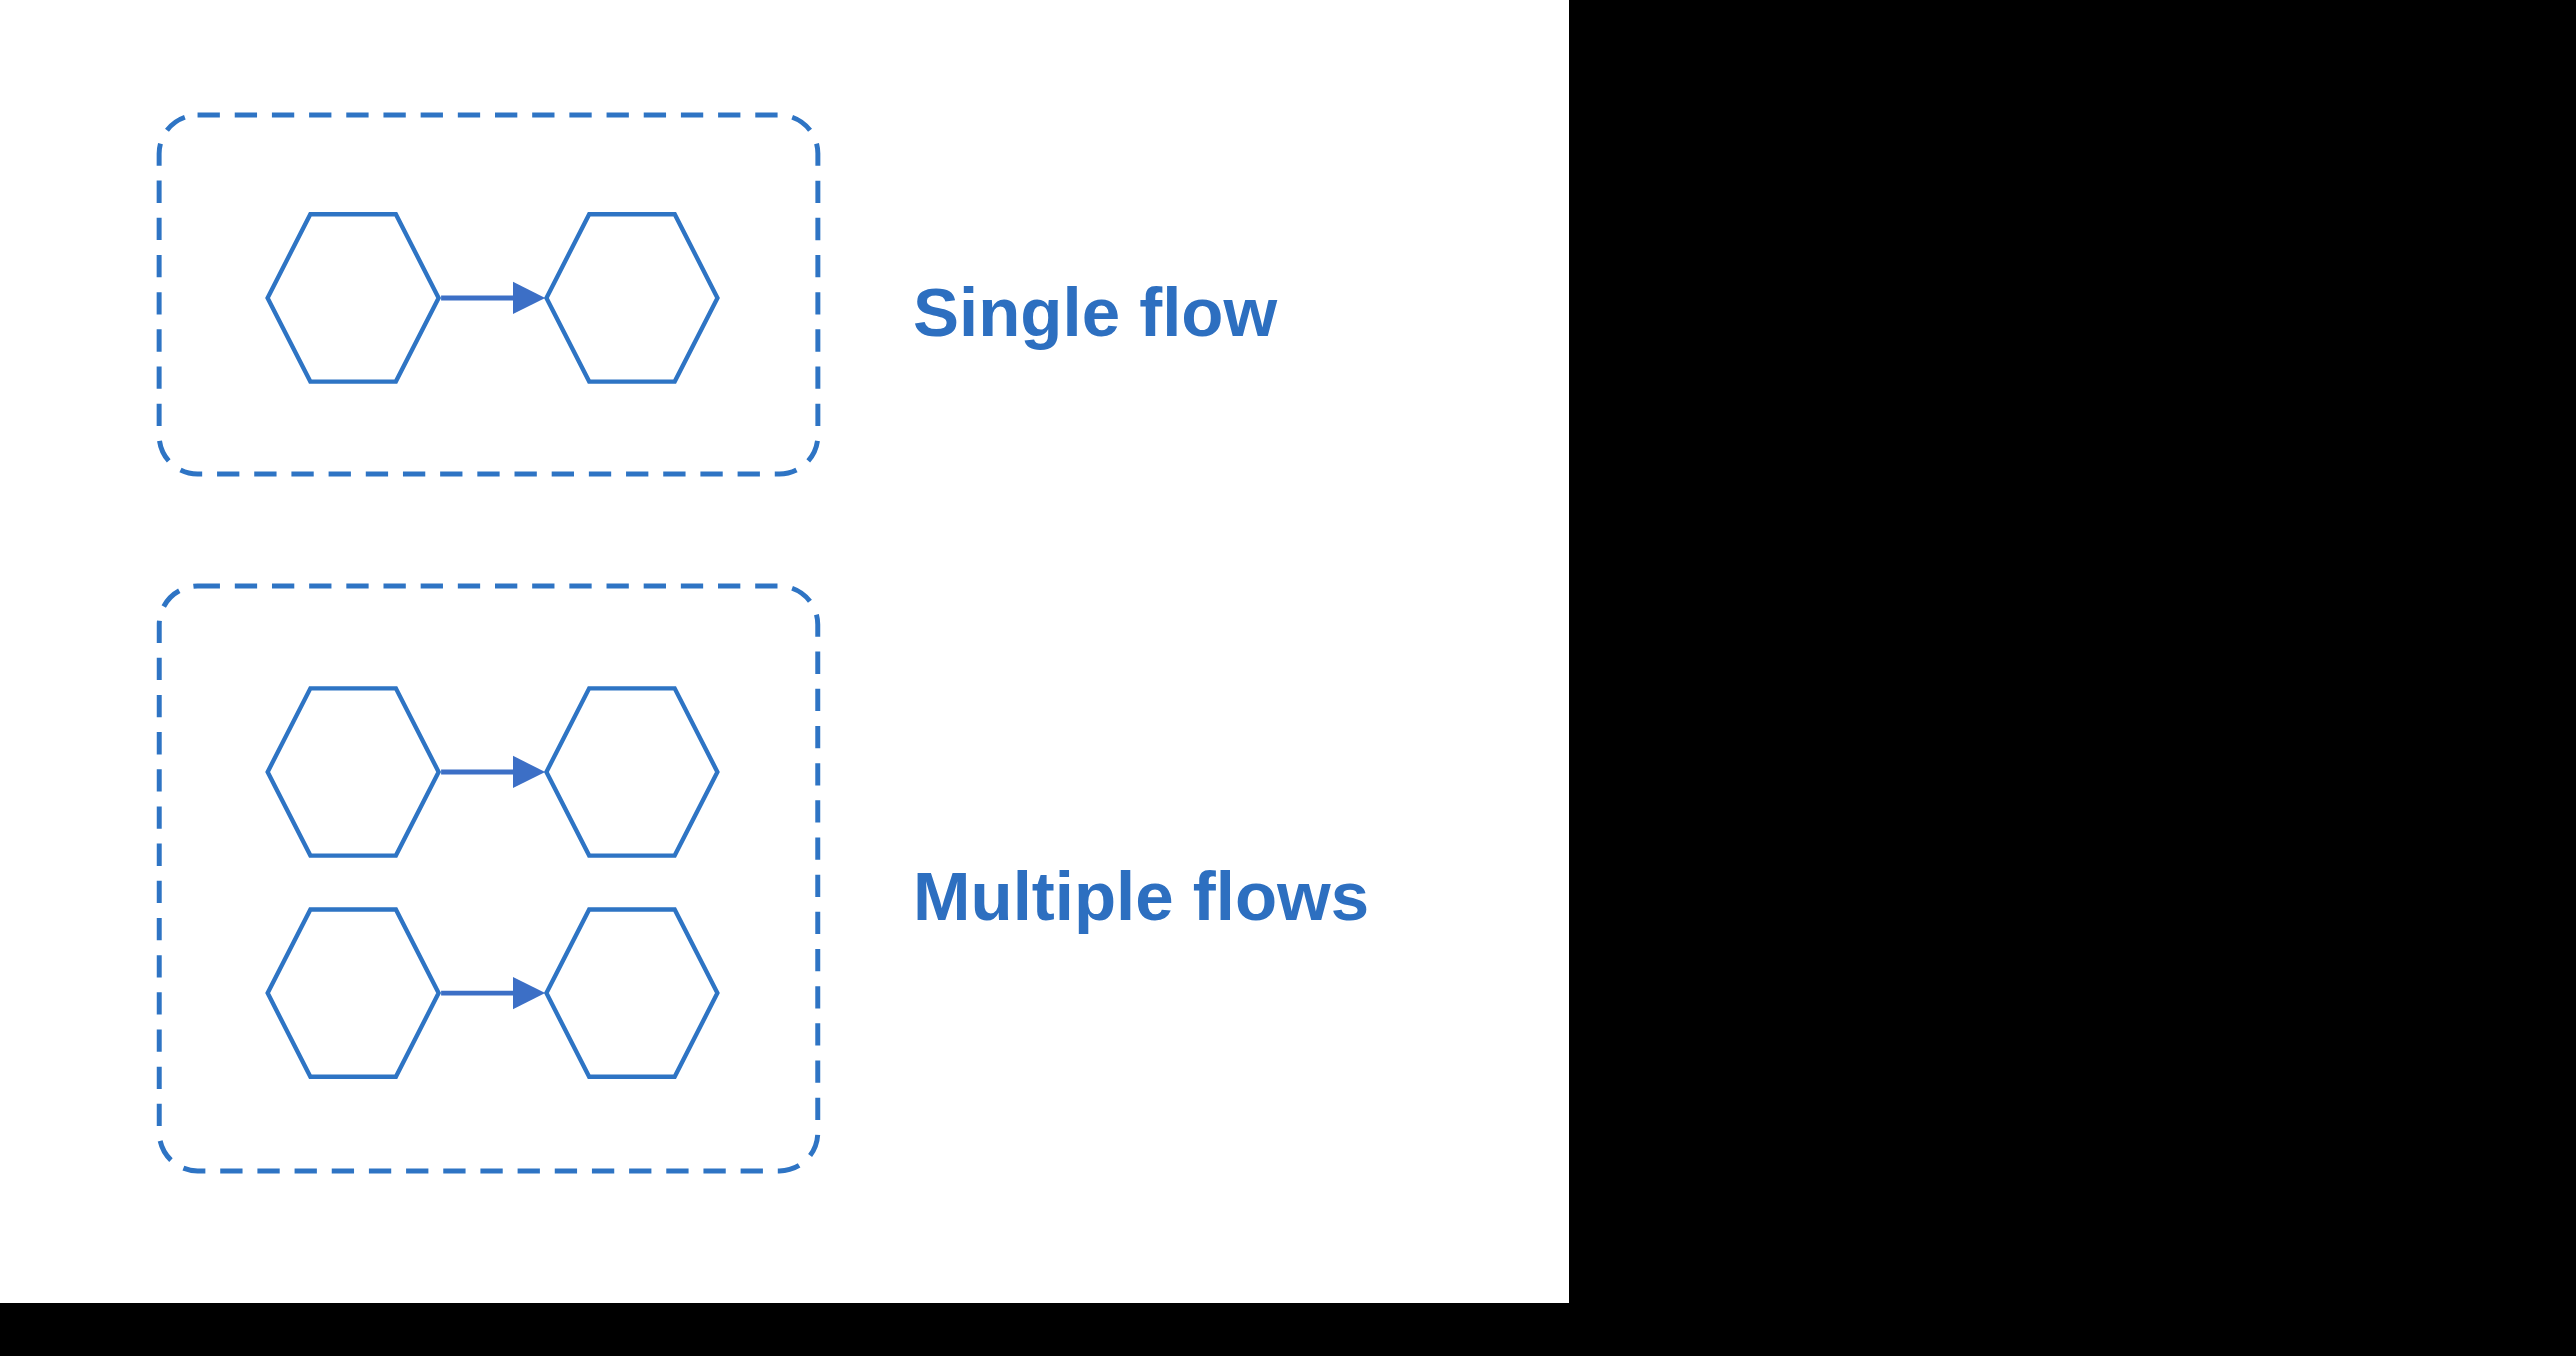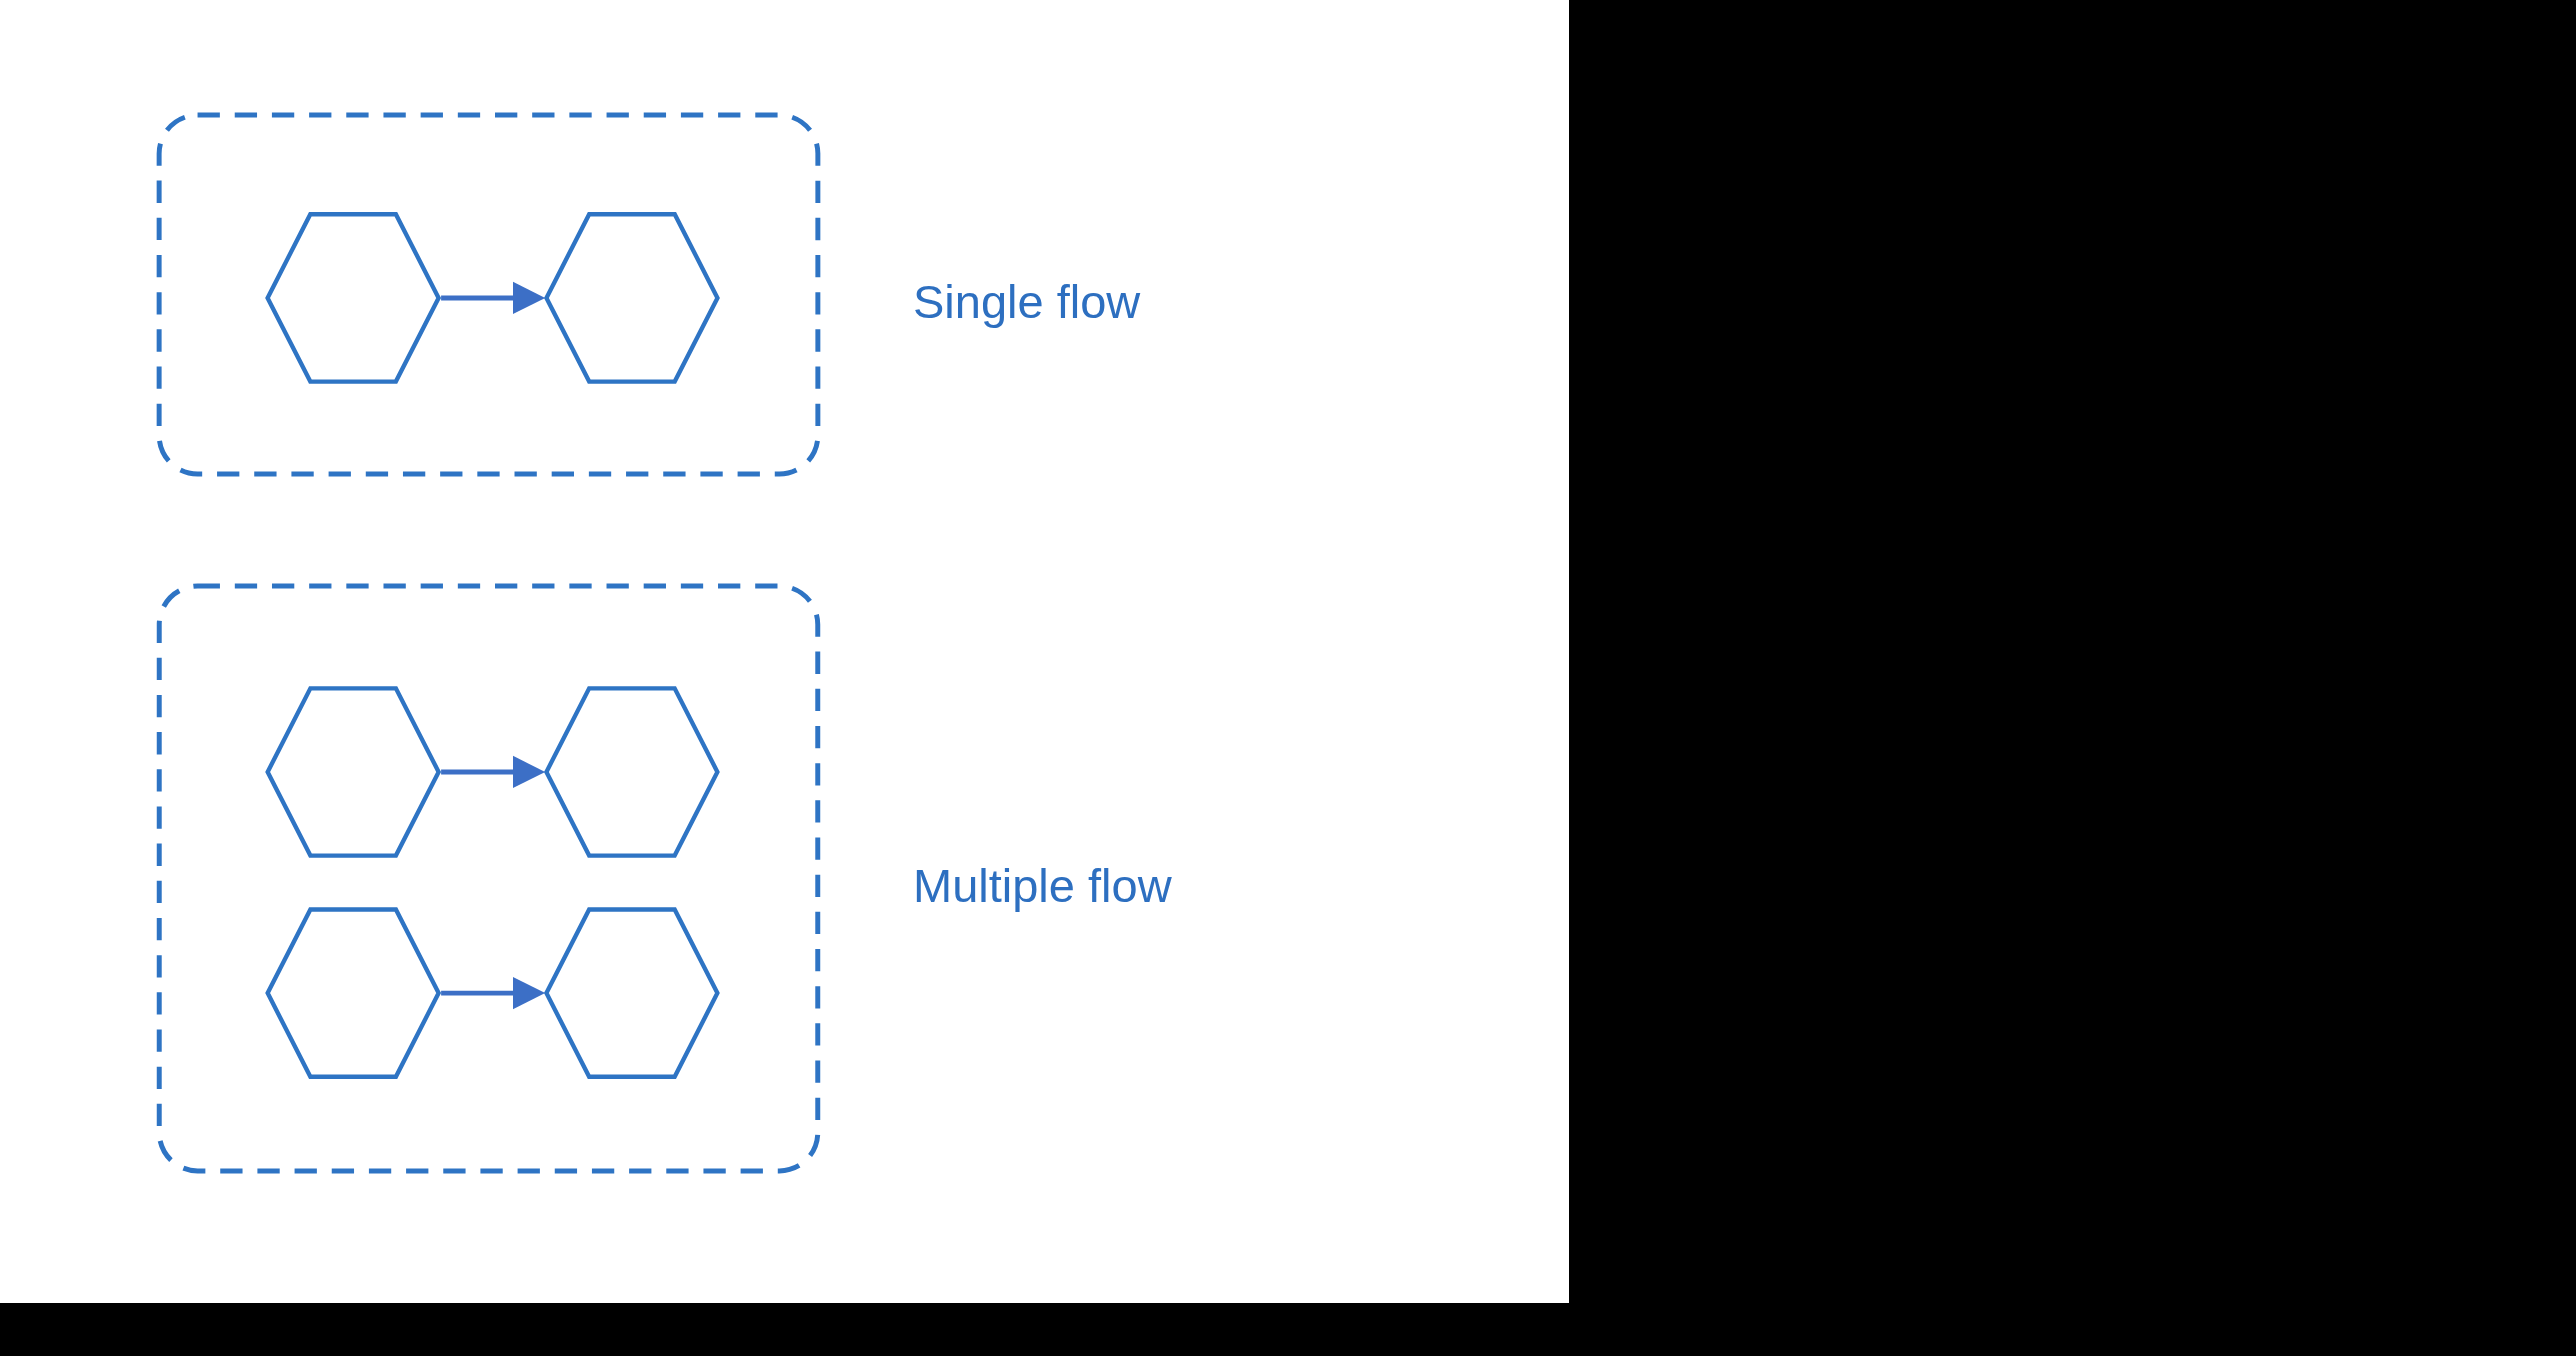--- a/index.html
+++ b/index.html
@@ -65,22 +65,22 @@
   .arrow-line {
     stroke: var(--color-arrow, #3c6fc6);
     stroke-width: 8;
   }
   .arrow-head {
     fill: var(--color-arrow, #3c6fc6);
     stroke: none;
   }
   .flow-label {
     position: absolute;
-    font-weight: normal;
-    font-size: 47px;
+    font-weight: bold;
+    font-size: 69px;
     line-height: 1;
     color: var(--color-text, #2d6fc0);
     white-space: nowrap;
   }
   #label-single {
     left: 913px;
     top: 278px;
   }
   #label-multiple {
     left: 913px;
@@ -119,17 +119,17 @@
     <g>
       <polygon class="hex" points="180,662 249,527 387,527 456,662 387,797 249,797"></polygon>
       <g>
         <line class="arrow-line" x1="460" y1="662" x2="580" y2="662"></line>
         <polygon class="arrow-head" points="576,636 628,662 576,688"></polygon>
       </g>
       <polygon class="hex" points="630,662 699,527 837,527 906,662 837,797 699,797"></polygon>
     </g>
   </svg>
 </section>
-<div class="flow-label" id="label-multiple">Multiple flow</div>
+<div class="flow-label" id="label-multiple">Multiple flows</div>
 
 <div class="letterbox" id="right-letterbox"></div>
 <div class="letterbox" id="bottom-letterbox"></div>
 
 
 </body></html>

